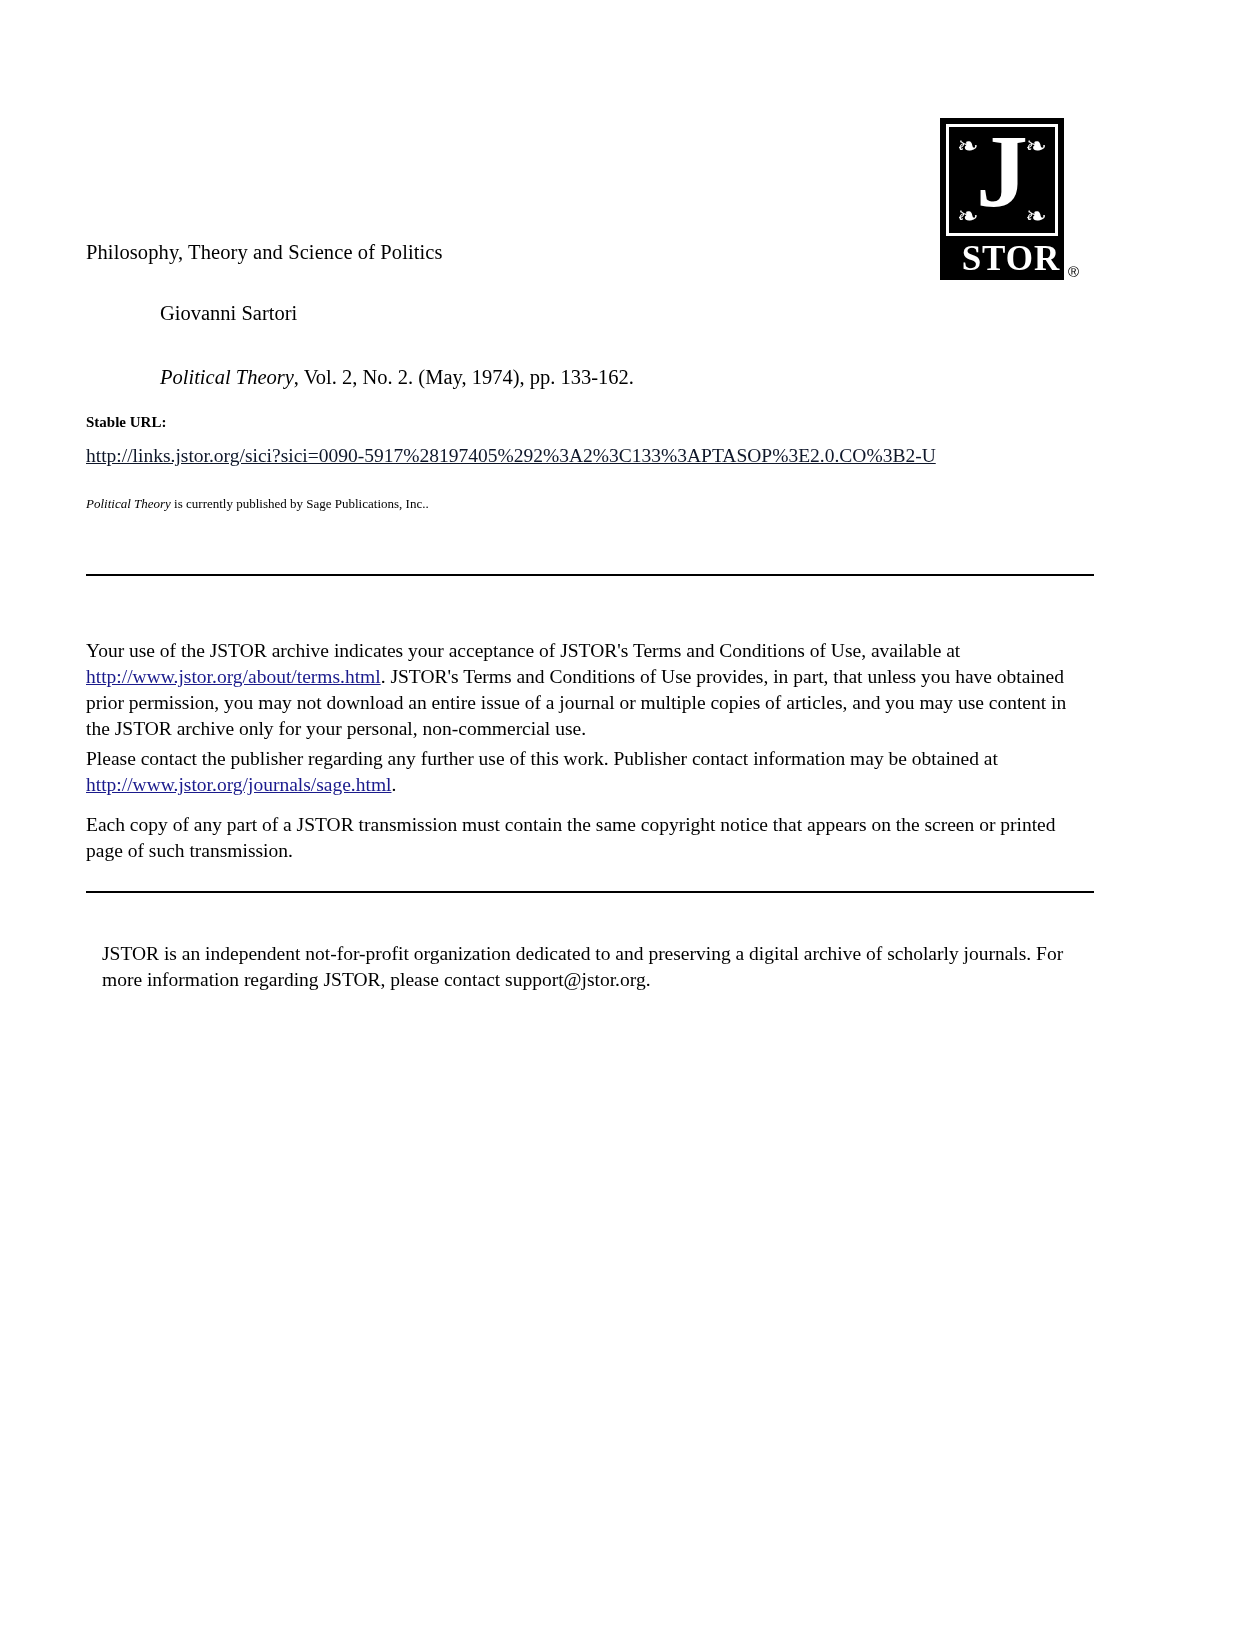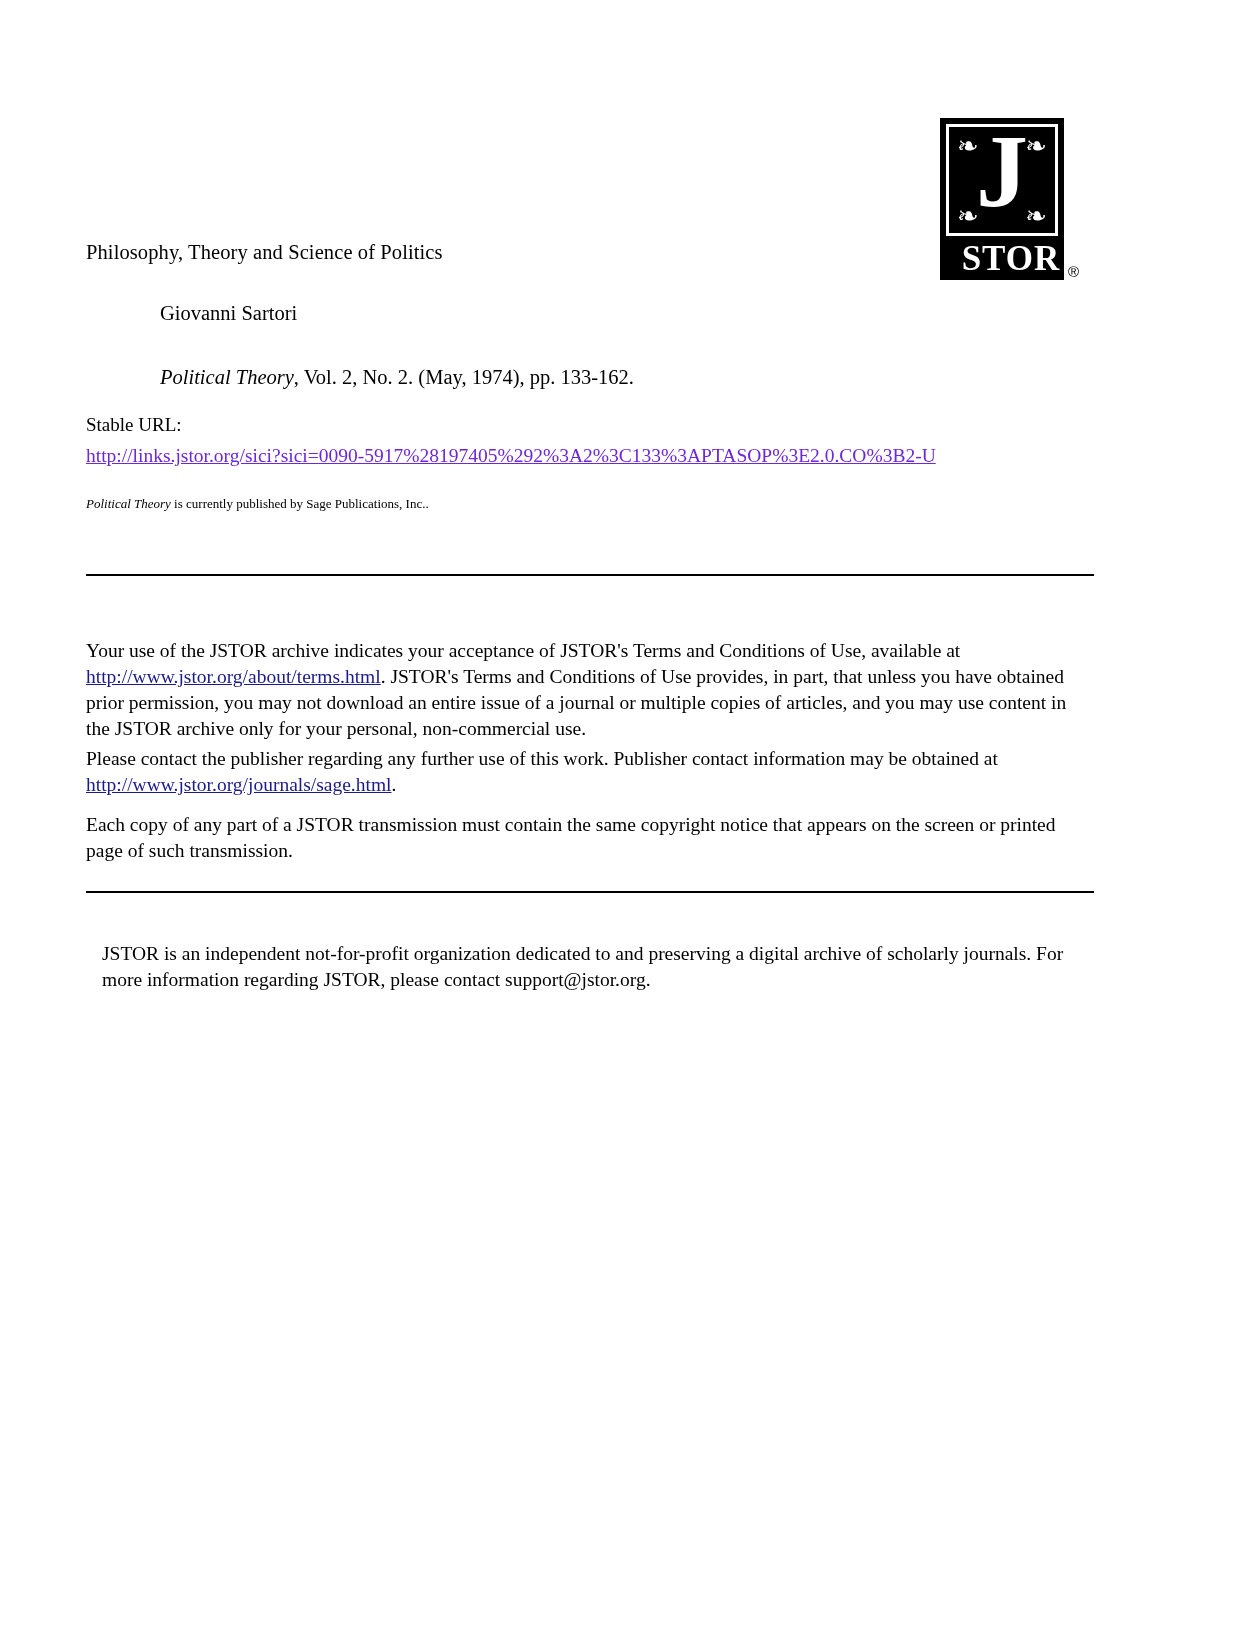--- a/index.html
+++ b/index.html
@@ -114,28 +114,29 @@
     left: 160px;
     font-size: 20.5px;
     margin-top: 8px;
   }
   .source .it { font-style: italic; }
 
   .stable-label {
     position: absolute;
     top: 414px;
     left: 86px;
-    font-size: 19px;
+    font-size: 15px;
+    font-weight: bold;
   }
   .stable-url {
     position: absolute;
     top: 445px;
     left: 86px;
     font-size: 19.5px;
-    color: #6d28d9;
+    color: #0f172a;
     text-decoration: underline;
     white-space: nowrap;
   }
   .publisher {
     position: absolute;
     top: 496px;
     left: 86px;
     font-size: 13px;
   }
   .publisher .it { font-style: italic; }

